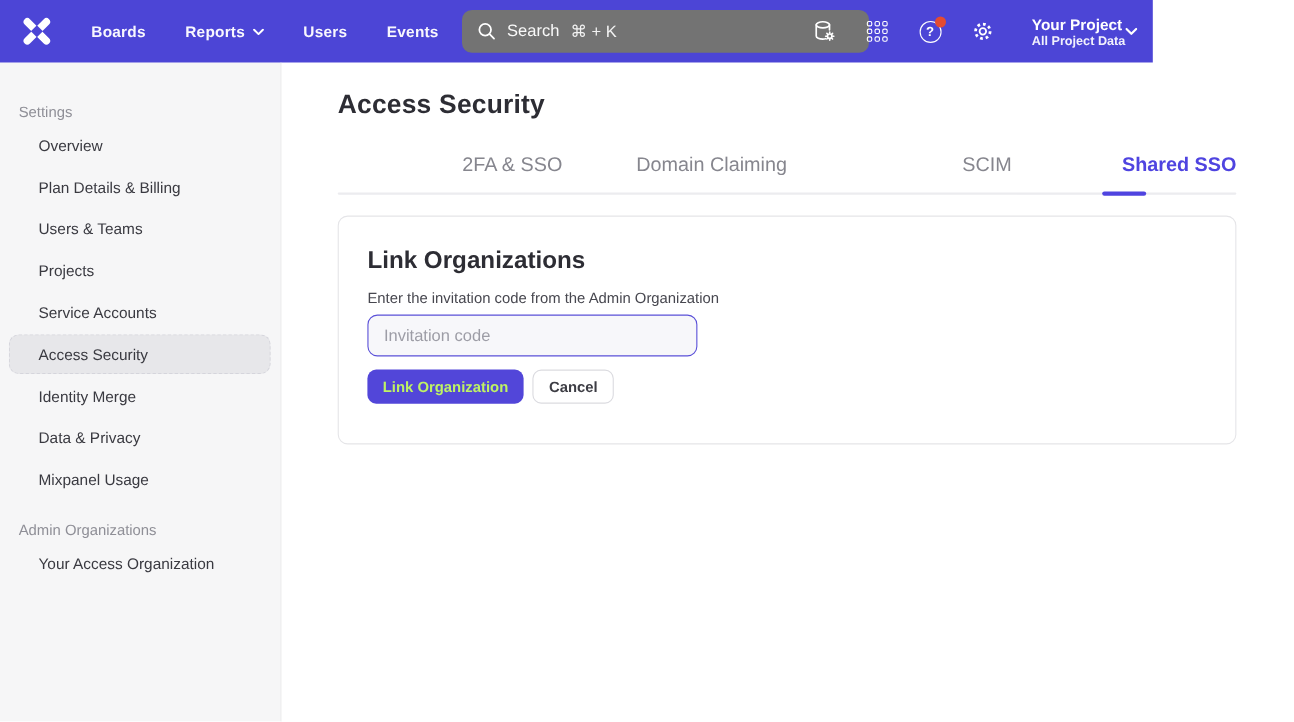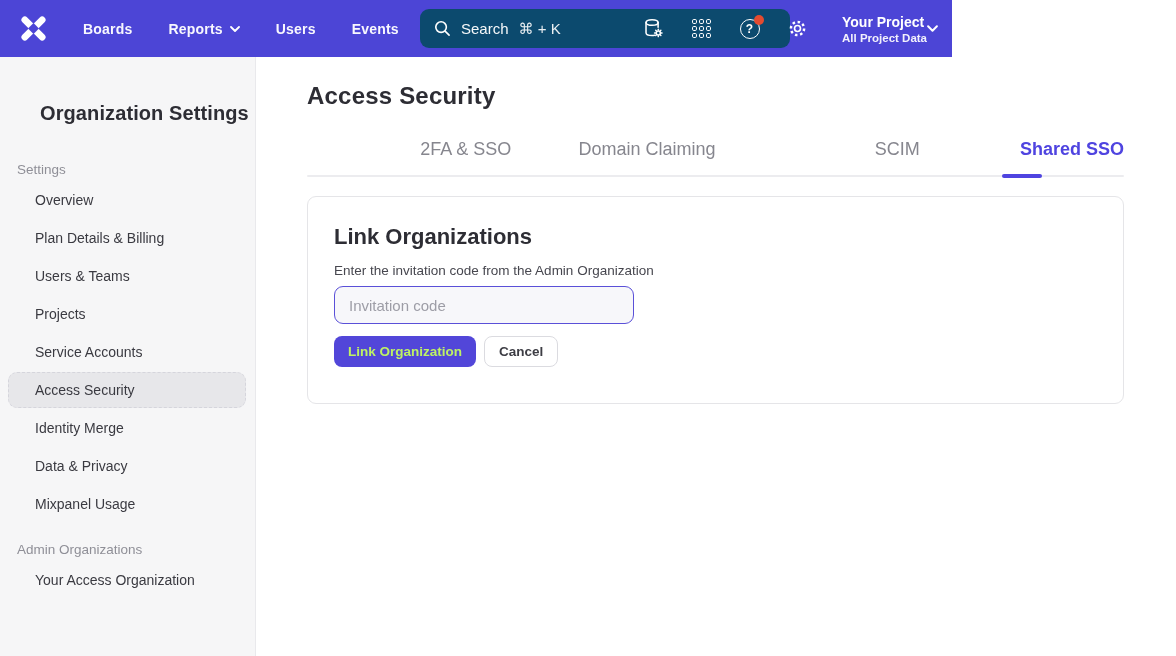--- a/index.html
+++ b/index.html
@@ -7,33 +7,33 @@
   body {
     font-family:"Liberation Sans", sans-serif;
     background:#ffffff;
     position:relative;
     overflow:hidden;
     color:#2f2f36;
   }
 
   
   .topnav {
-    position:absolute; top:0; left:0; width:952px; height:57px;
+    position:absolute; top:0; left:0; width:1048px; height:57px;
     background:#4c45d6;
     display:flex; align-items:center;
   }
   .logo-wrap { margin-left:19px; width:28px; height:28px; display:flex; align-items:center; justify-content:center; cursor:pointer; }
   .nav-links { display:flex; align-items:center; margin-left:36px; gap:36px; }
   .nav-link {
     color:rgba(255,255,255,.96); font-size:14px; font-weight:600;
     letter-spacing:.2px; cursor:pointer; display:flex; align-items:center; gap:7px;
   }
   .searchbar {
     position:absolute; left:420px; top:9px; width:370px; height:39px;
-    background:#0c4a6e; border-radius:9px;
+    background:#737373; border-radius:9px;
     display:flex; align-items:center; padding-left:14px; gap:10px;
     color:rgba(255,255,255,.96); font-size:15px; cursor:text;
   }
   .search-shortcut { opacity:.95; }
   .nav-right { position:absolute; right:14px; top:0; height:57px; display:flex; align-items:center; gap:25px; }
   .nav-icon { width:23px; height:23px; position:relative; display:flex; align-items:center; justify-content:center; cursor:pointer; }
   .help-circle {
     width:20px; height:20px; border:1.6px solid #fff; border-radius:50%;
     color:#fff; font-size:12px; font-weight:700; display:flex; align-items:center; justify-content:center;
   }
@@ -187,21 +187,20 @@
         <span class="project-sub">All Project Data</span>
       </div>
       <svg width="11" height="7" viewBox="0 0 10 6">
         <polyline points="1,1 5,5 9,1" fill="none" stroke="#ffffff" stroke-width="1.8" stroke-linecap="round" stroke-linejoin="round"></polyline>
       </svg>
     </div>
   </div>
 </div>
 
 <div class="sidebar">
-  <div class="sidebar-title">Organization Settings</div>
 
   <div class="section-header">Settings</div>
   <div class="side-item">
       <span>Overview</span>
     </div>
   <div class="side-item">
       <span>Plan Details &amp; Billing</span>
     </div>
   <div class="side-item">
       <span>Users &amp; Teams</span>

